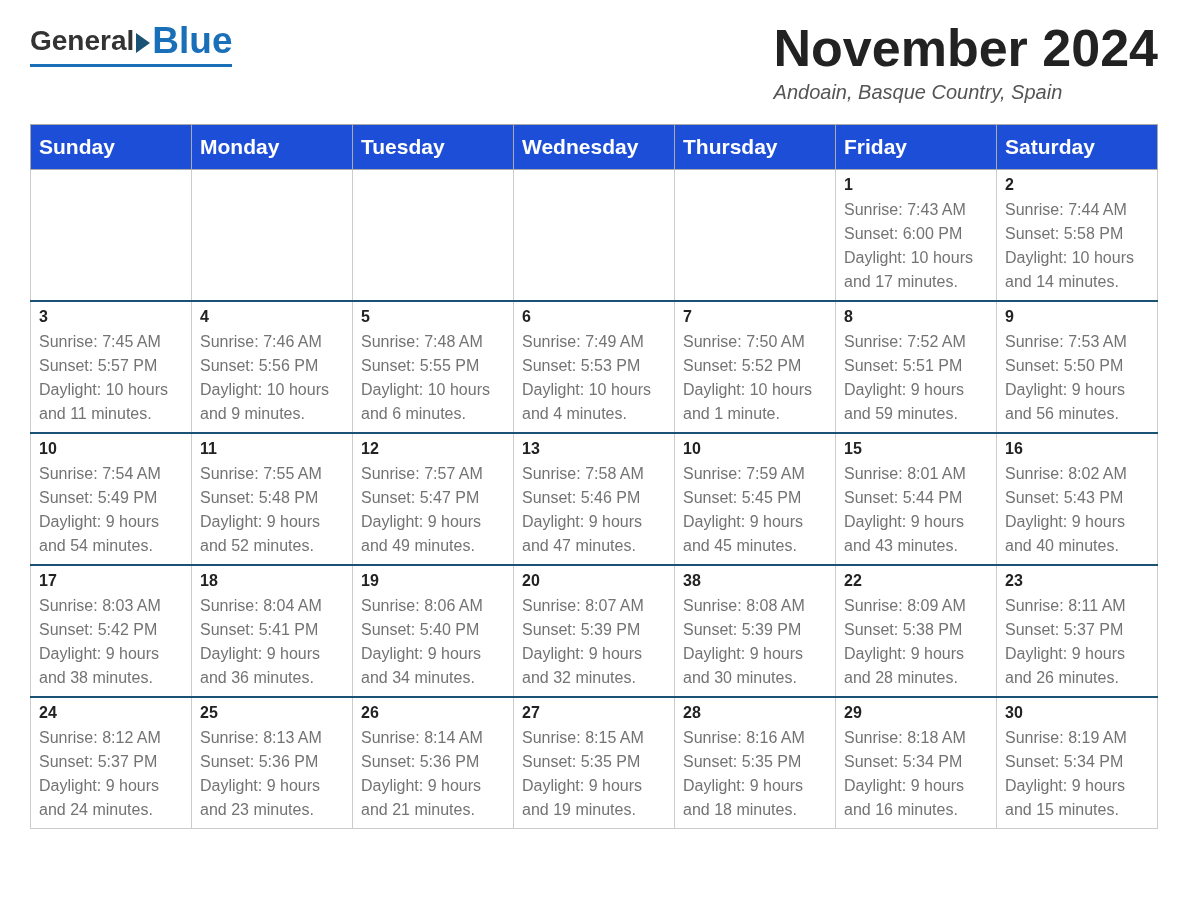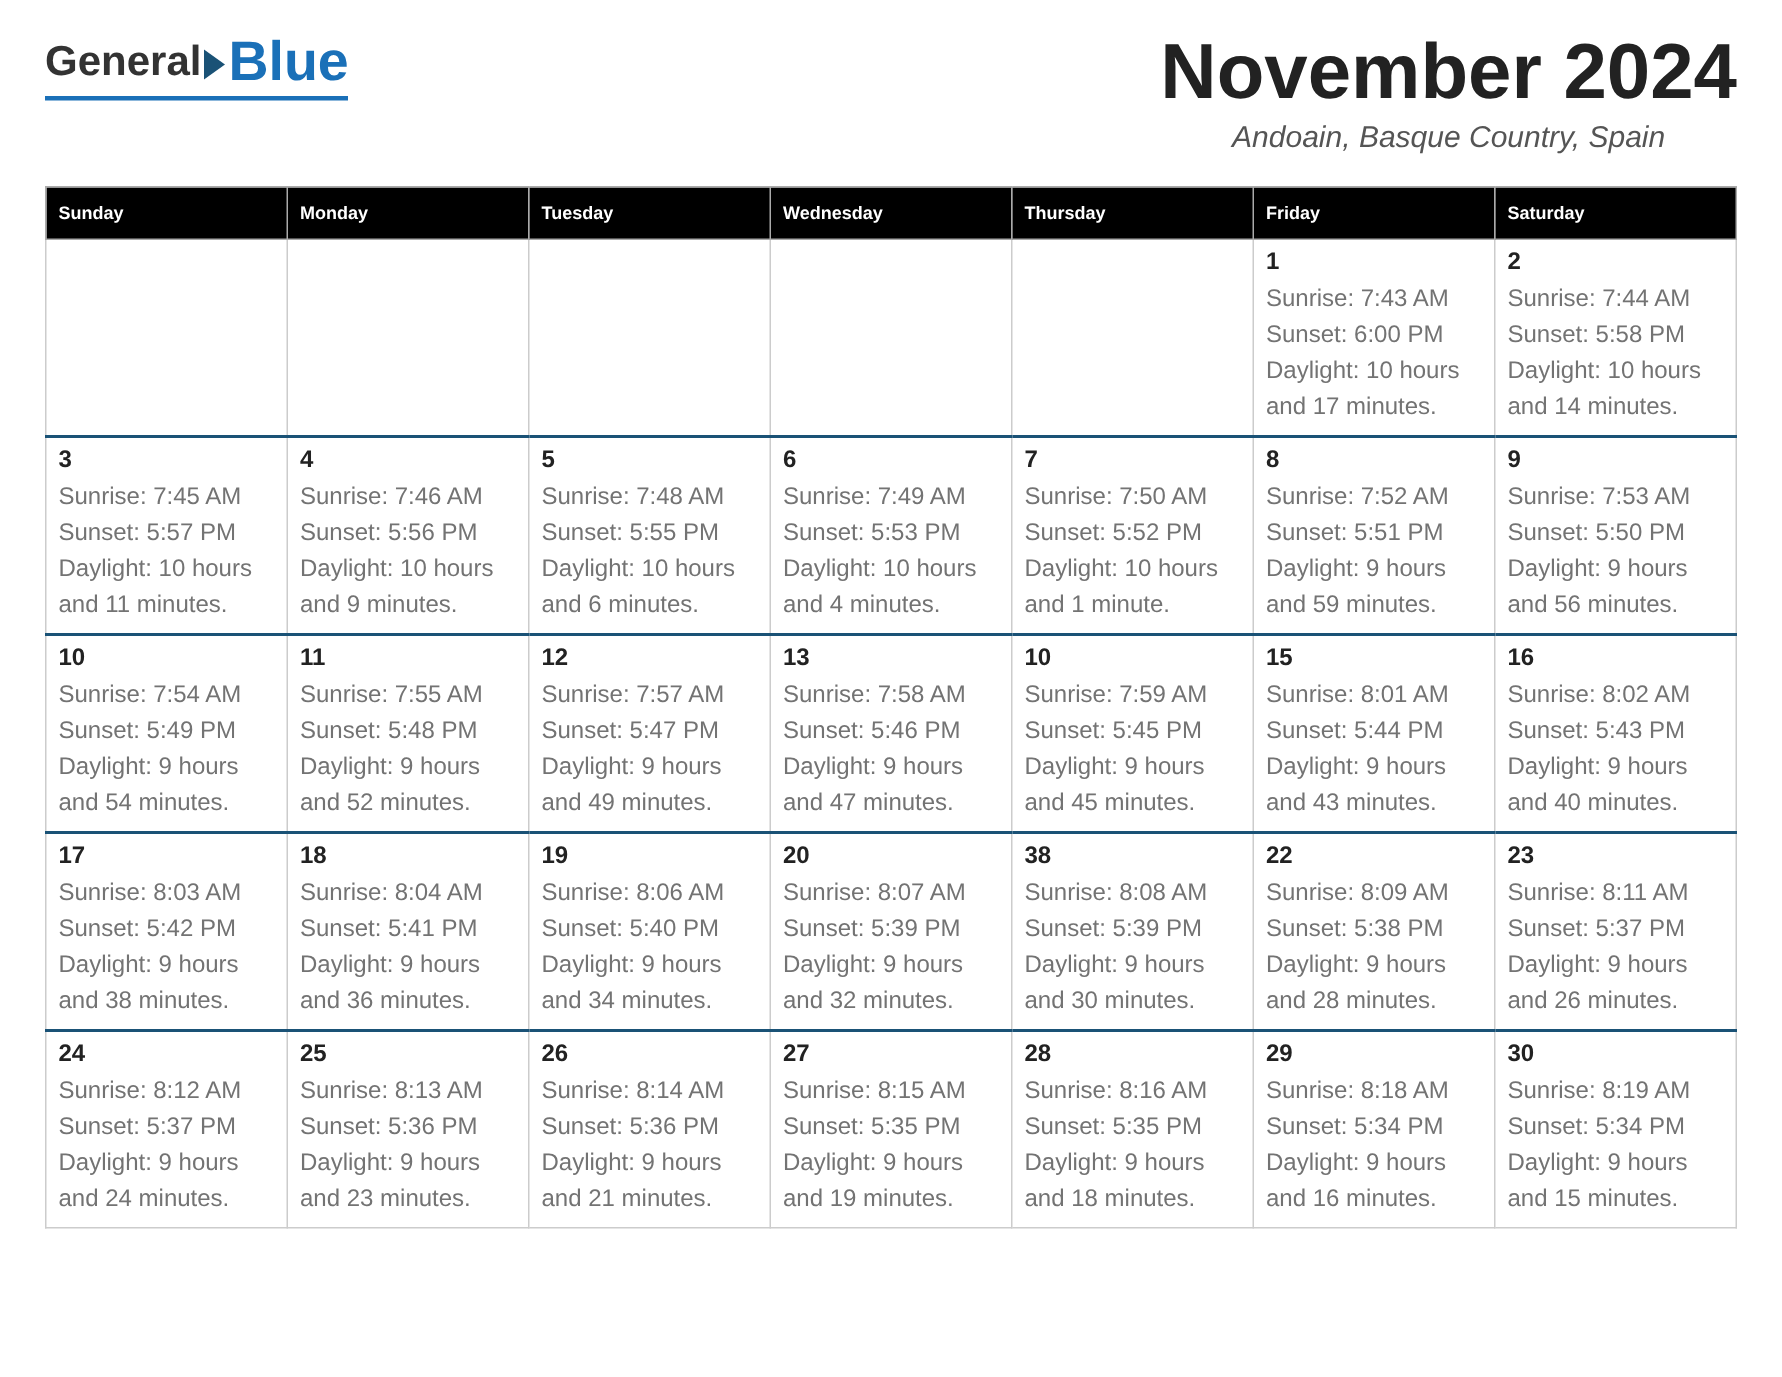--- a/index.html
+++ b/index.html
@@ -45,43 +45,43 @@
       color: #1a70b8;
       margin-left: 2px;
     }
     .logo-underline {
       width: 100%;
       height: 3px;
       background: #1a70b8;
       margin-top: 2px;
     }
     .title-block {
-      text-align: center;
+      text-align: left;
     }
     .month-title {
       font-size: 52px;
       font-weight: bold;
       color: #222;
       line-height: 1.1;
     }
     .location {
       font-size: 20px;
       color: #555;
       margin-top: 4px;
       font-style: italic;
     }
     .calendar {
       width: 100%;
       border-collapse: collapse;
       border: 1px solid #aaa;
     }
     .calendar th {
-      background: #000000;
+      background: #1d4ed8;
       color: #fff;
-      font-size: 12px;
+      font-size: 21px;
       font-weight: bold;
       padding: 10px 8px;
       text-align: left;
       border: 1px solid #aaa;
     }
     .calendar td {
       vertical-align: top;
       border: 1px solid #ccc;
       padding: 6px 8px;
       width: calc(100% / 7);

